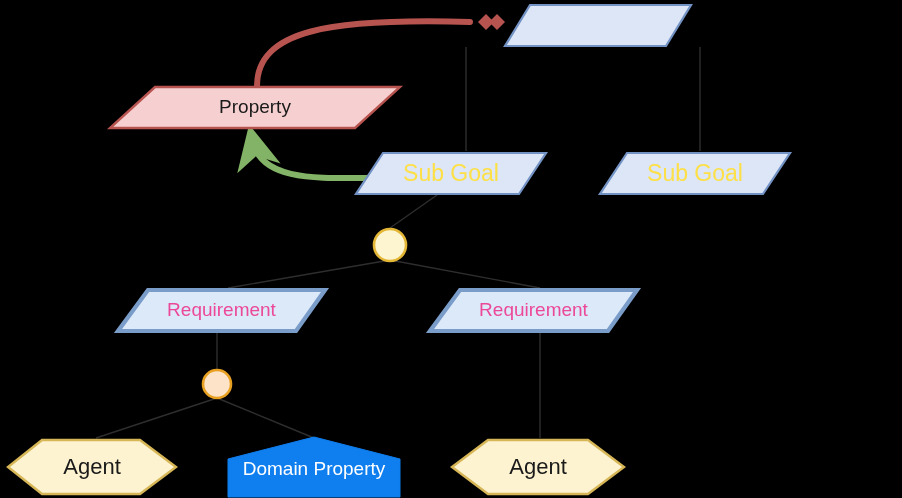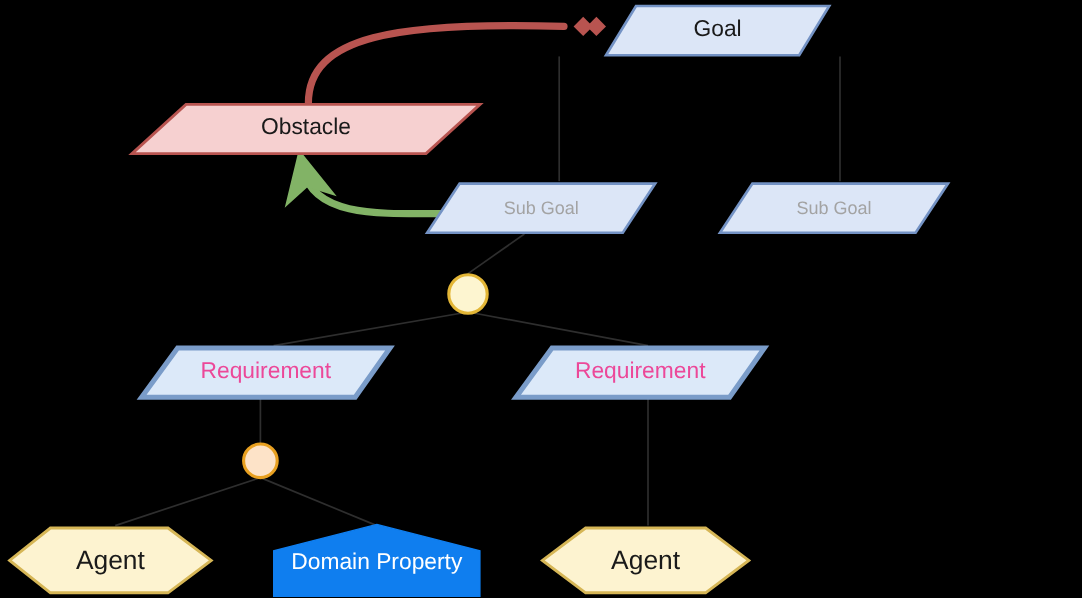--- a/index.html
+++ b/index.html
@@ -33,22 +33,22 @@
   }
   .label-goal {
     font-size: 19px;
     color: #1a1a1a;
   }
   .label-obstacle {
     font-size: 19px;
     color: #1a1a1a;
   }
   .label-subgoal {
-    font-size: 15px;
-    color: #a3a3a3;
+    font-size: 23px;
+    color: #fde047;
   }
   .label-requirement {
     font-size: 19px;
     color: #ec4899;
   }
   .label-agent {
     font-size: 22px;
     color: #1a1a1a;
   }
   .label-domainproperty {
@@ -132,23 +132,22 @@
     <g>
       <polygon points="314,437 400,459 400,497 228,497 228,459" fill="#0f7eef" stroke="#0f7eef" stroke-width="1"></polygon>
     </g>
 
     <g>
       <polygon points="488,440 588,440 624,467 588,494 488,494 452,467" fill="#fdf3d0" stroke="#d6b656" stroke-width="2.4"></polygon>
     </g>
 
   </svg>
 
-  <div class="node-label label-goal" style="left:505px; top:3px; width:186px; height:44px;">Goal</div>
 
-  <div class="node-label label-obstacle" style="left:110px; top:85px; width:290px; height:44px;">Obstacle</div>
+  <div class="node-label label-obstacle" style="left:110px; top:85px; width:290px; height:44px;">Property</div>
 
   <div class="node-label label-subgoal" style="left:356px; top:151px; width:190px; height:44px;">Sub Goal</div>
 
   <div class="node-label label-subgoal" style="left:600px; top:151px; width:190px; height:44px;">Sub Goal</div>
 
   <div class="node-label label-requirement" style="left:118px; top:288px; width:207px; height:44px;">Requirement</div>
 
   <div class="node-label label-requirement" style="left:430px; top:288px; width:207px; height:44px;">Requirement</div>
 
   <div class="node-label label-agent" style="left:8px; top:438px; width:168px; height:58px;">Agent</div>

